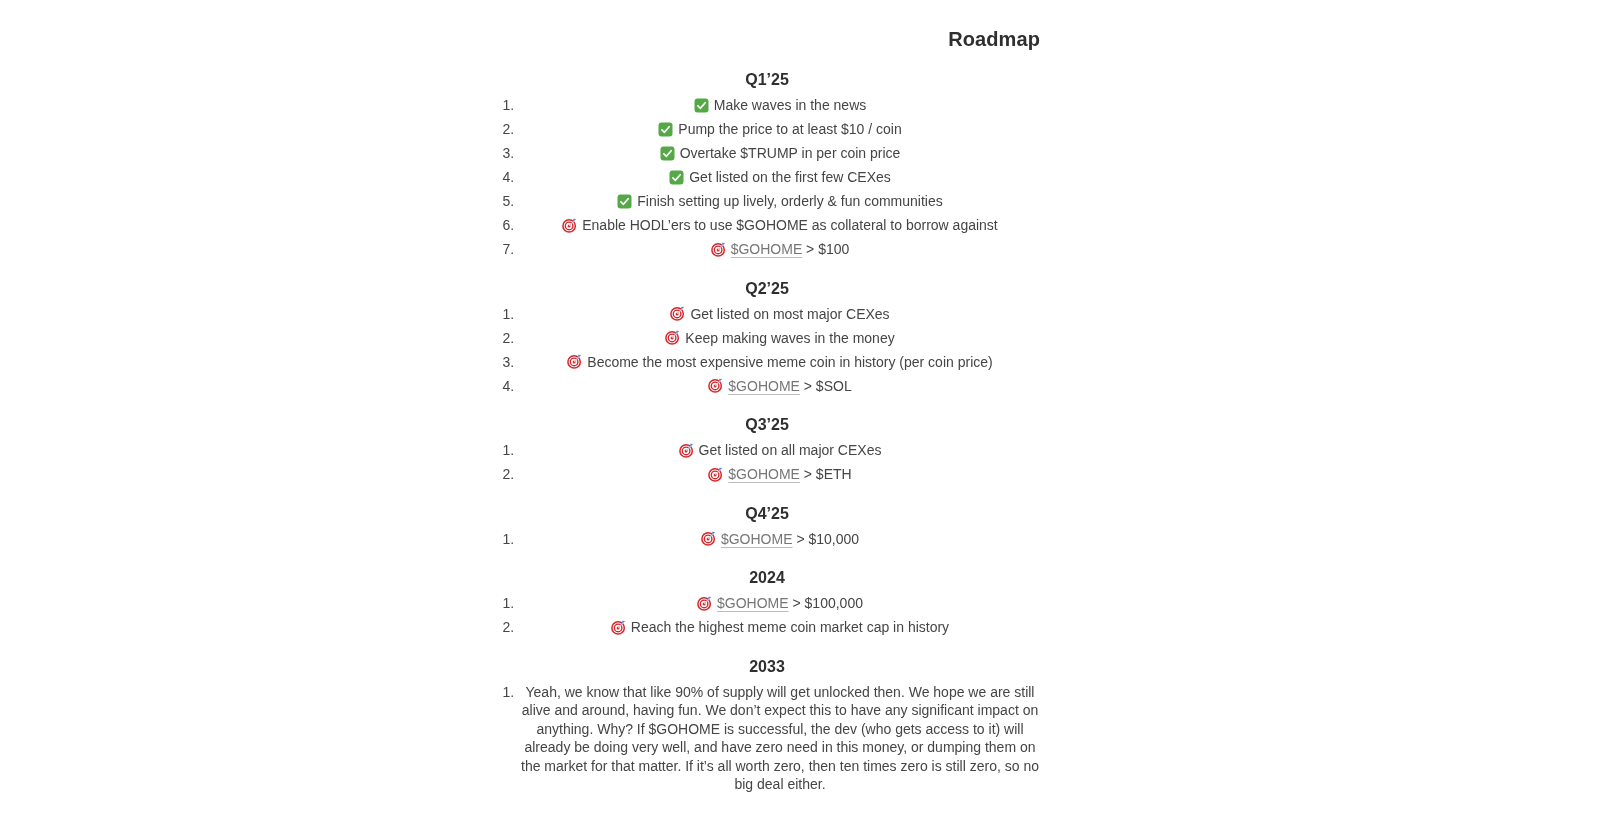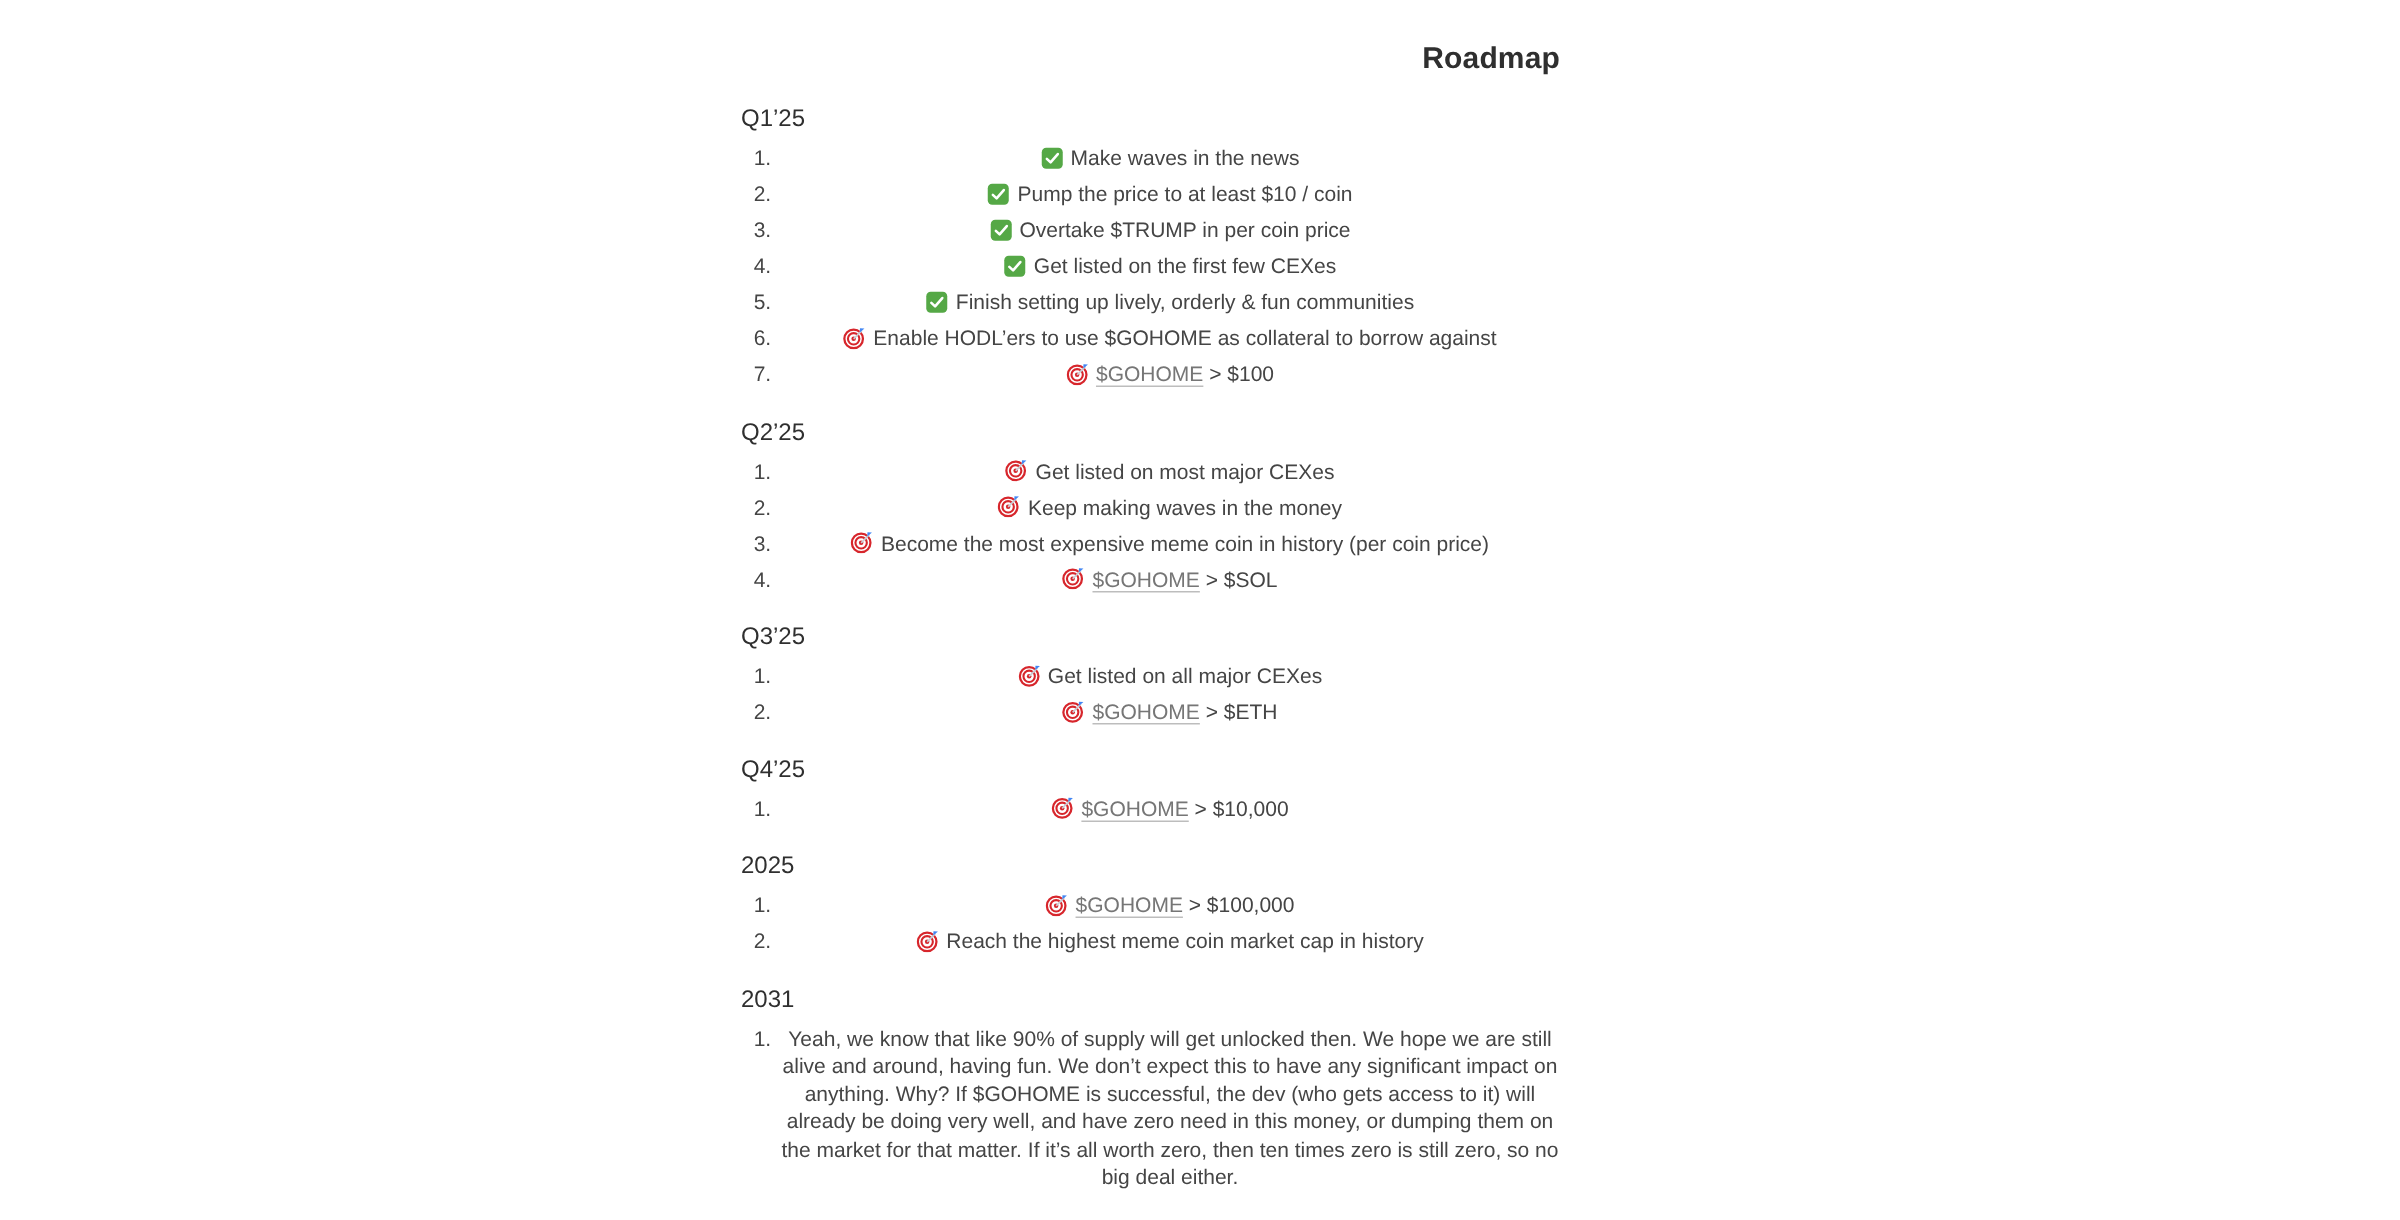--- a/index.html
+++ b/index.html
@@ -24,23 +24,24 @@
     line-height: 21px;
     font-weight: 700;
     letter-spacing: 0.1px;
     color: var(--heading_text, #303030);
     margin: 0;
     text-align: right;
   }
   section h2 {
     font-size: 16px;
     line-height: 20px;
-    font-weight: 400;
+    font-weight: 700;
     color: var(--heading_text, #303030);
     margin: 20px 0 6px 0;
+    text-align: center;
   }
   ol.items {
     margin: 0;
     padding: 0 0 0 24px;
     font-size: 14px;
     line-height: 18.5px;
   }
   ol.items li {
     margin: 0 0 5.5px 0;
     padding-left: 2px;
@@ -174,39 +175,39 @@
                 <circle cx="7.1" cy="7.9" r="6.2" fill="#ffffff" stroke="var(--target_red)" stroke-width="1.5"></circle>
                 <circle cx="7.1" cy="7.9" r="3.8" fill="none" stroke="var(--target_red)" stroke-width="1.4"></circle>
                 <circle cx="7.1" cy="7.9" r="1.5" fill="var(--target_red)"></circle>
                 <line x1="7.1" y1="7.9" x2="12.7" y2="2.3" stroke="var(--dart_shaft)" stroke-width="1.1"></line>
                 <path d="M11.2 3.6 L11.3 0.8 L14.3 1.0 Z" fill="var(--dart_blue)"></path>
               </svg></span><a class="gohome" href="#">$GOHOME</a><span> &gt; $10,000</span></li>
         </ol>
   </section>
 
   <section>
-    <h2>2025</h2>
+    <h2>2024</h2>
     <ol class="items">
           <li><span class="emoji"><svg viewBox="0 0 15 15" xmlns="http://www.w3.org/2000/svg">
                 <circle cx="7.1" cy="7.9" r="6.2" fill="#ffffff" stroke="var(--target_red)" stroke-width="1.5"></circle>
                 <circle cx="7.1" cy="7.9" r="3.8" fill="none" stroke="var(--target_red)" stroke-width="1.4"></circle>
                 <circle cx="7.1" cy="7.9" r="1.5" fill="var(--target_red)"></circle>
                 <line x1="7.1" y1="7.9" x2="12.7" y2="2.3" stroke="var(--dart_shaft)" stroke-width="1.1"></line>
                 <path d="M11.2 3.6 L11.3 0.8 L14.3 1.0 Z" fill="var(--dart_blue)"></path>
               </svg></span><a class="gohome" href="#">$GOHOME</a><span> &gt; $100,000</span></li>
           <li><span class="emoji"><svg viewBox="0 0 15 15" xmlns="http://www.w3.org/2000/svg">
                 <circle cx="7.1" cy="7.9" r="6.2" fill="#ffffff" stroke="var(--target_red)" stroke-width="1.5"></circle>
                 <circle cx="7.1" cy="7.9" r="3.8" fill="none" stroke="var(--target_red)" stroke-width="1.4"></circle>
                 <circle cx="7.1" cy="7.9" r="1.5" fill="var(--target_red)"></circle>
                 <line x1="7.1" y1="7.9" x2="12.7" y2="2.3" stroke="var(--dart_shaft)" stroke-width="1.1"></line>
                 <path d="M11.2 3.6 L11.3 0.8 L14.3 1.0 Z" fill="var(--dart_blue)"></path>
               </svg></span><span>Reach the highest meme coin market cap in history</span></li>
         </ol>
   </section>
 
   <section>
-    <h2>2031</h2>
+    <h2>2033</h2>
     <ol class="items">
           <li><span>Yeah, we know that like 90% of supply will get unlocked then. We hope we are still alive and around, having fun. We don’t expect this to have any significant impact on anything. Why? If $GOHOME is successful, the dev (who gets access to it) will already be doing very well, and have zero need in this money, or dumping them on the market for that matter. If it’s all worth zero, then ten times zero is still zero, so no big deal either.</span></li>
         </ol>
   </section>
 </div>
 </div>
 
 </body></html>

